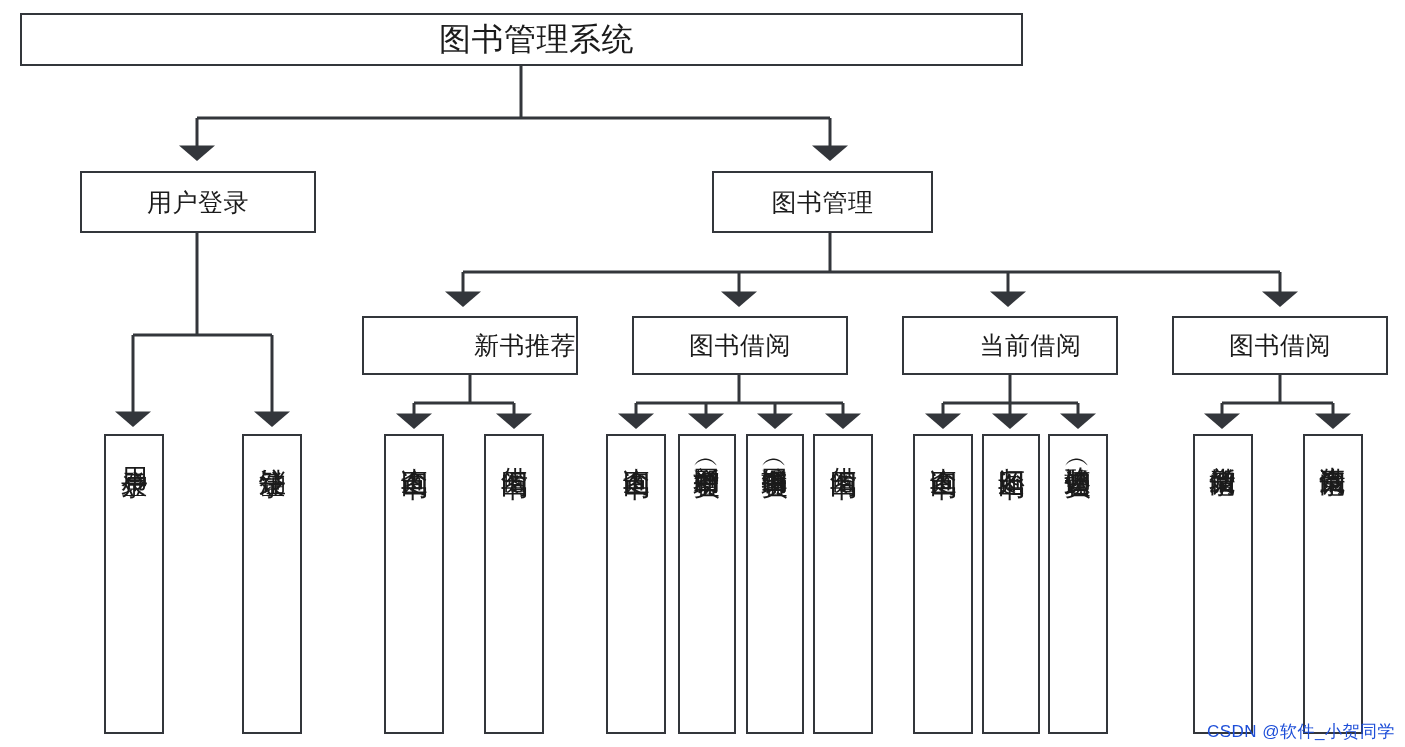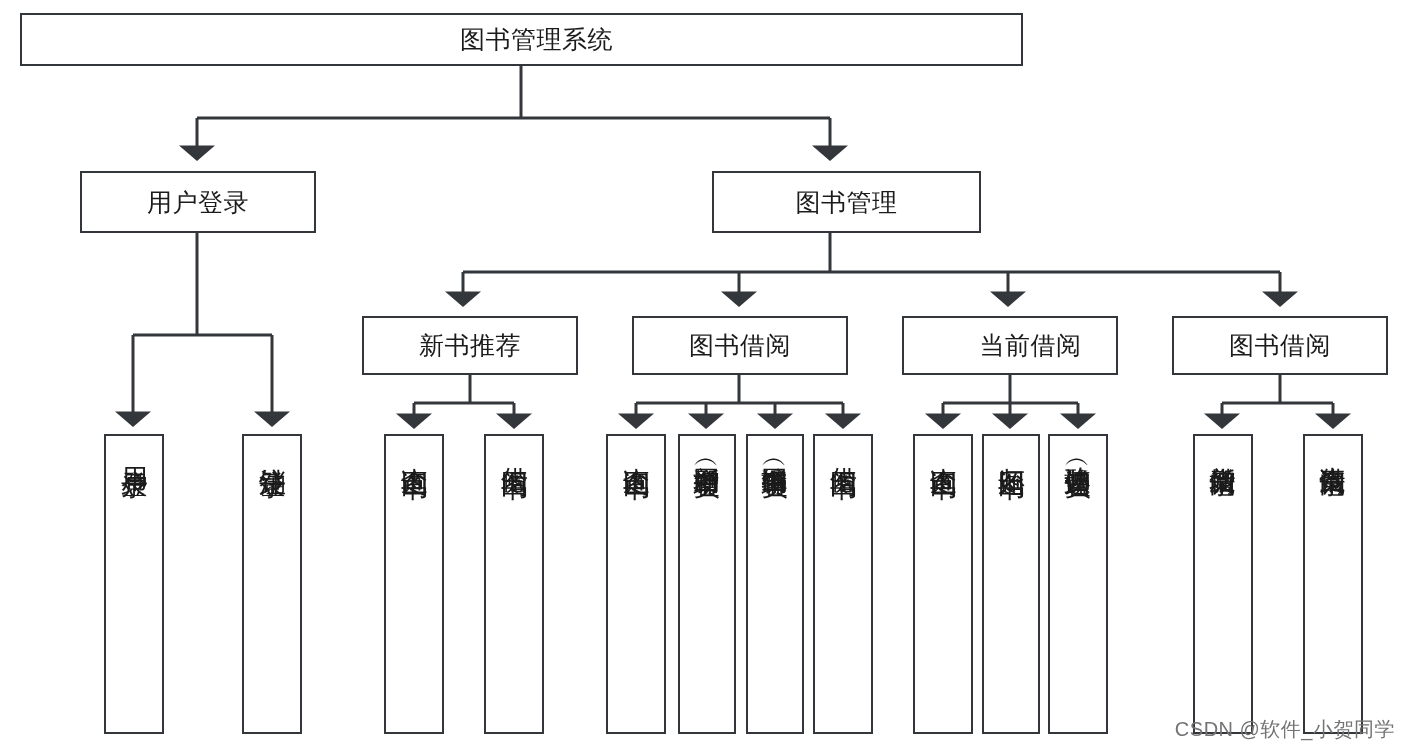--- a/index.html
+++ b/index.html
@@ -41,21 +41,21 @@
     text-align: center;
     line-height: 1.08;
     letter-spacing: 0.5px;
   }
   
   .node.horiz .label {
     font-size: 25px;
     white-space: nowrap;
   }
   .node.root .label {
-    font-size: 25px;
+    font-size: 32px;
     margin-left: 30px;
   }
   
   .node.vert {
     align-items: flex-start;
     justify-content: center;
     padding-top: 10px;
   }
   .node.vert .label {
     writing-mode: vertical-rl;
@@ -66,22 +66,22 @@
     white-space: nowrap;
   }
   .node.vert.tall .label {
     font-size: 26px;
     letter-spacing: 1px;
   }
   .watermark {
     position: absolute;
     right: 10px;
     bottom: 4px;
-    font-size: 20px;
-    color: #737373;
+    font-size: 17px;
+    color: #1d4ed8;
     letter-spacing: 0.5px;
     z-index: 5;
     white-space: nowrap;
   }
 </style>
 </head>
 <body>
 
 <div id="canvas">
 
@@ -135,25 +135,25 @@
     </g>
   </svg>
 
   <div class="node root horiz" style="left:20px; top:13px; width:1003px; height:53px;">
     <span class="label">图书管理系统</span>
   </div>
 
   <div class="node horiz" style="left:80px; top:171px; width:236px; height:62px;">
     <span class="label">用户登录</span>
   </div>
-  <div class="node horiz" style="left:712px; top:171px; width:269px; height:62px;">
+  <div class="node horiz" style="left:712px; top:171px; width:221px; height:62px;">
     <span class="label">图书管理</span>
   </div>
 
-  <div class="node horiz" style="left:362px; top:316px; width:216px; height:59px;">
+  <div class="node horiz" style="left:362px; top:316px; width:216px; height:59px;justify-content:flex-end;">
     <span class="label">新书推荐</span>
   </div>
   <div class="node horiz" style="left:632px; top:316px; width:216px; height:59px;justify-content:center;">
     <span class="label">图书借阅</span>
   </div>
   <div class="node horiz" style="left:902px; top:316px; width:216px; height:59px;padding-left:41px;">
     <span class="label">当前借阅</span>
   </div>
   <div class="node horiz" style="left:1172px; top:316px; width:216px; height:59px;">
     <span class="label">图书借阅</span>

